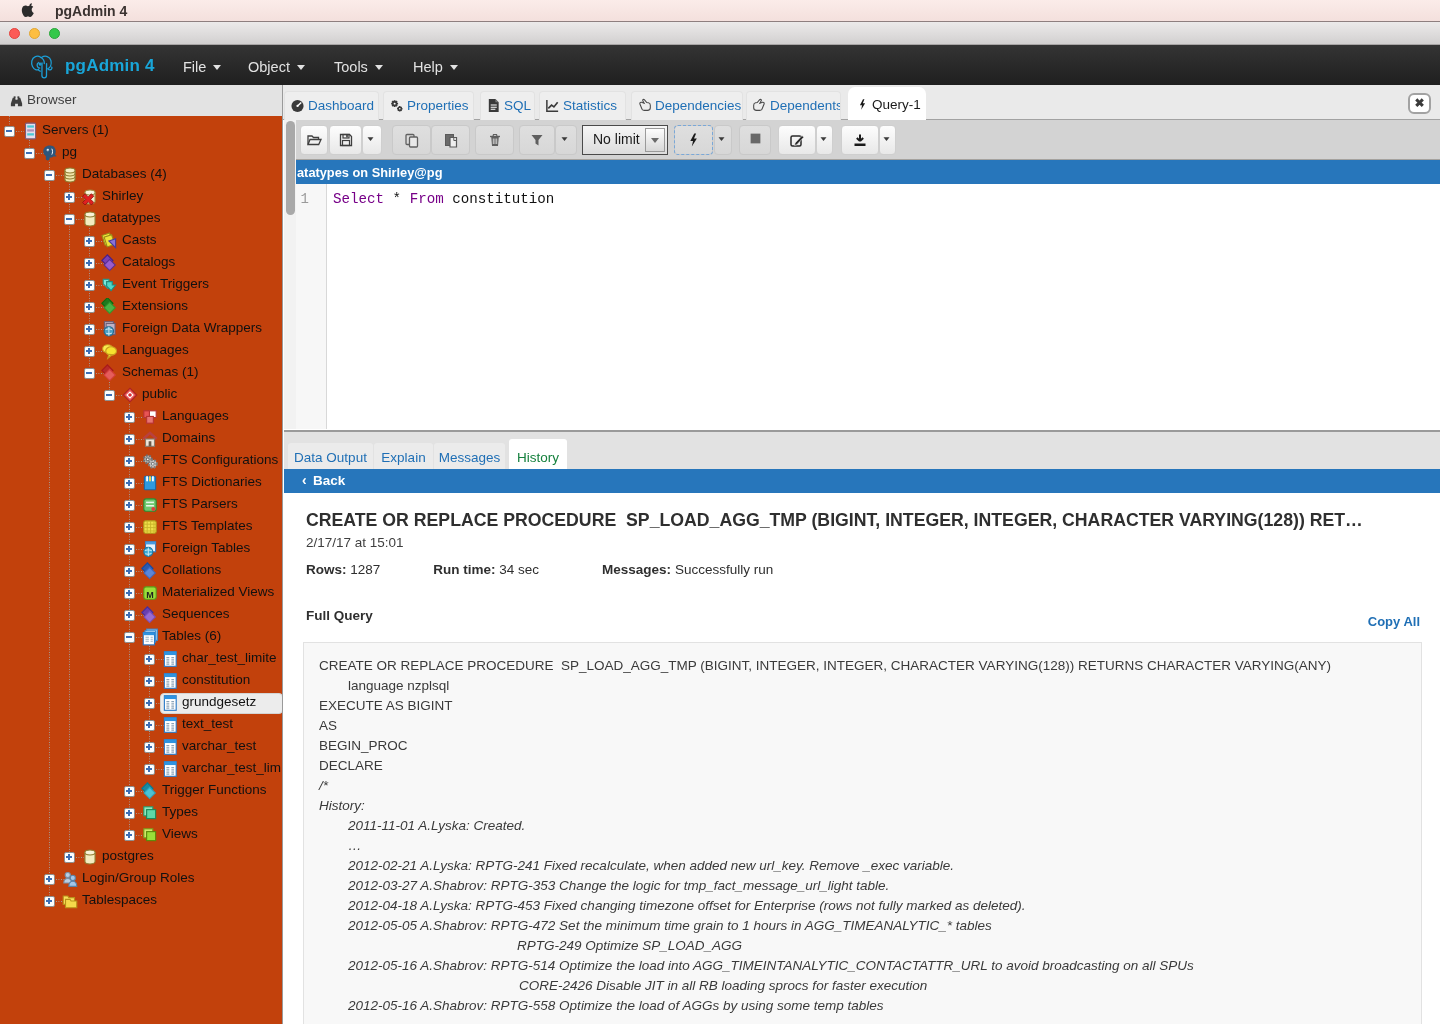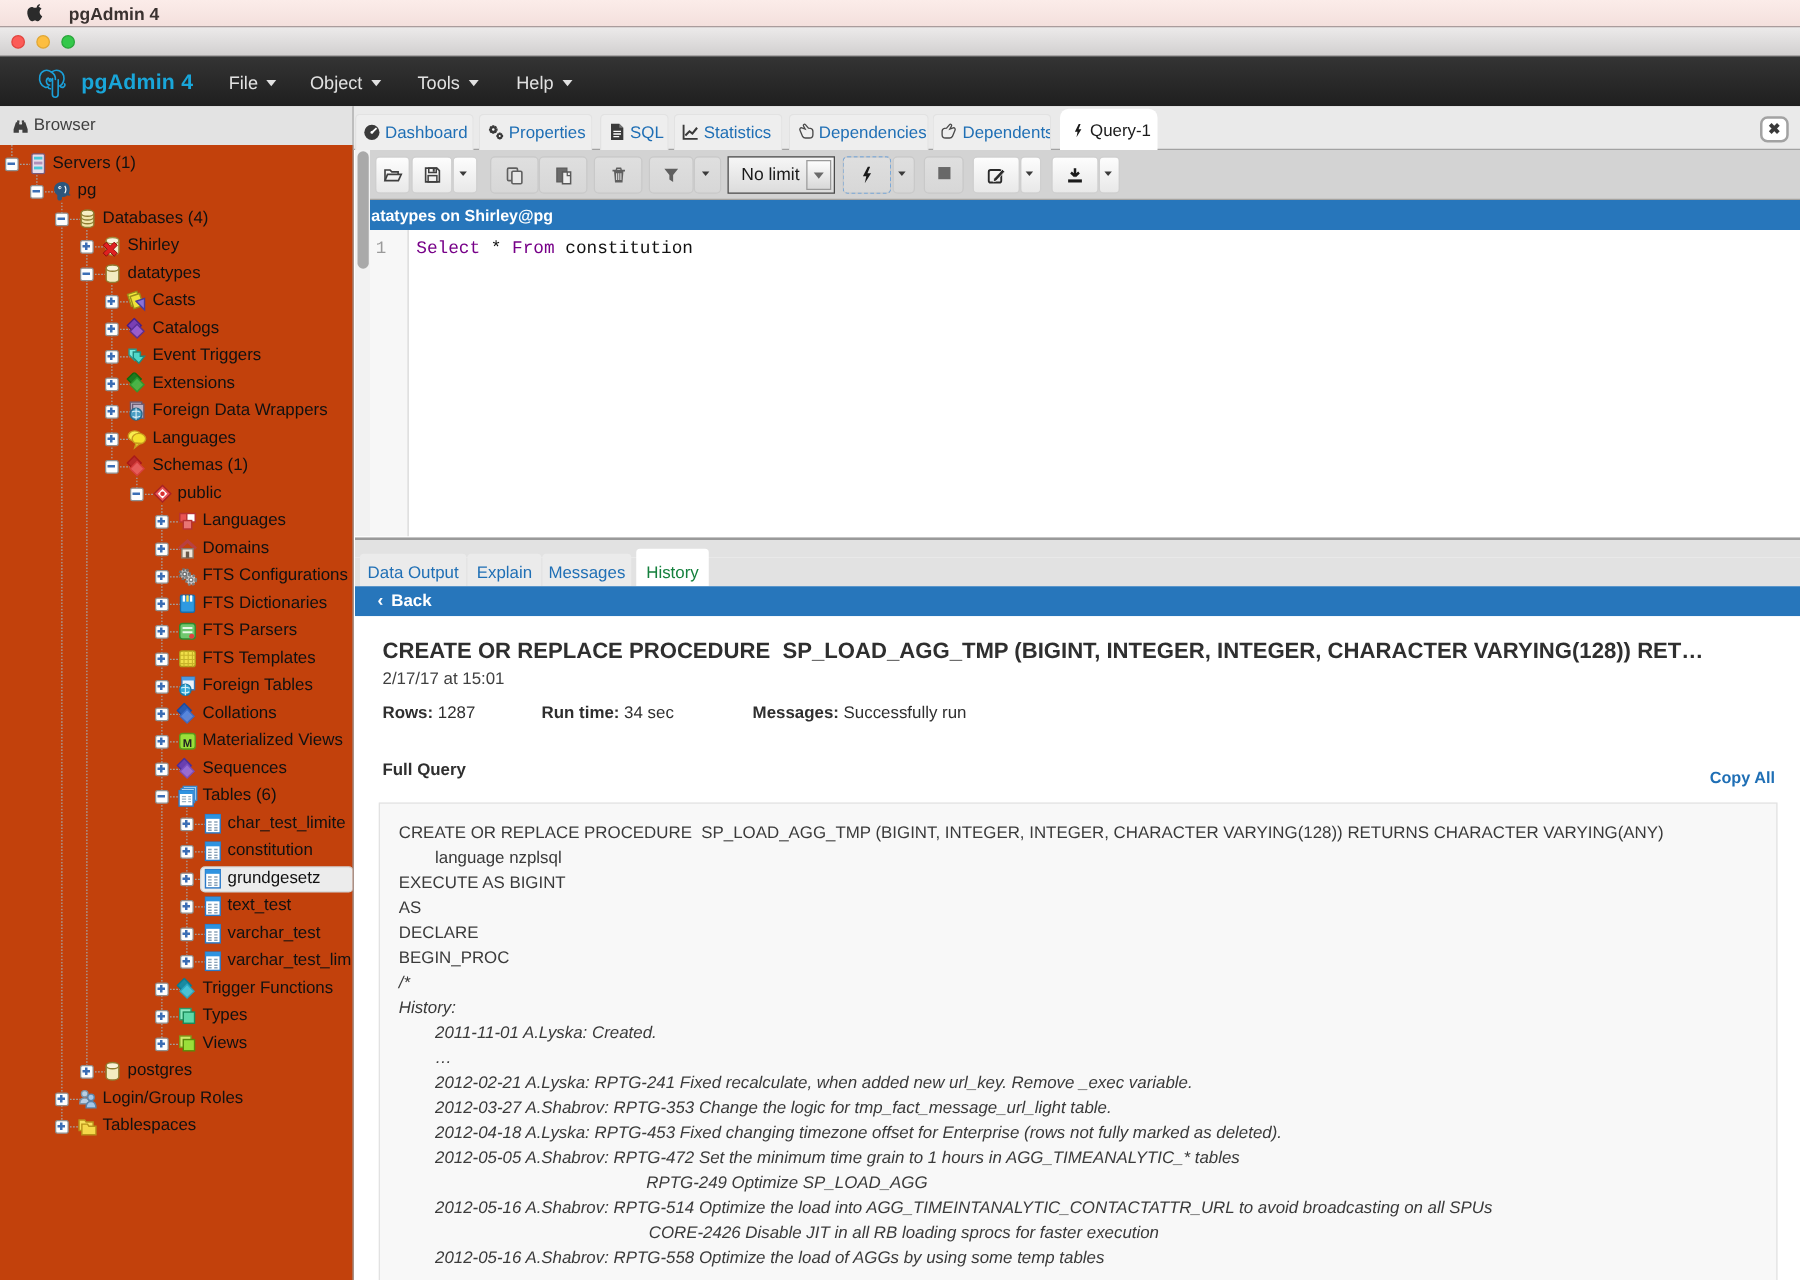--- a/index.html
+++ b/index.html
@@ -662,22 +662,22 @@
     <div id="qtitle">CREATE OR REPLACE PROCEDURE&nbsp; SP_LOAD_AGG_TMP (BIGINT, INTEGER, INTEGER, CHARACTER VARYING(128)) RET…</div>
     <div id="qdate">2/17/17 at 15:01</div>
     <div id="qinfo"><span class="ilab">Rows:</span> 1287<span style="display:inline-block;width:53px"></span><span class="ilab">Run time:</span> 34 sec<span style="display:inline-block;width:63px"></span><span class="ilab">Messages:</span> Successfully run</div>
     <div id="fq">Full Query</div>
     <div id="copyall">Copy All</div>
     <div id="qbox">
 <div class="ql" style="margin-left:0px">CREATE OR REPLACE PROCEDURE&nbsp; SP_LOAD_AGG_TMP (BIGINT, INTEGER, INTEGER, CHARACTER VARYING(128)) RETURNS CHARACTER VARYING(ANY)</div>
 <div class="ql" style="margin-left:29px">language nzplsql</div>
 <div class="ql" style="margin-left:0px">EXECUTE AS BIGINT</div>
 <div class="ql" style="margin-left:0px">AS</div>
+<div class="ql" style="margin-left:0px">BEGIN_PROC</div>
 <div class="ql" style="margin-left:0px">DECLARE</div>
-<div class="ql" style="margin-left:0px">BEGIN_PROC</div>
 <div class="ql i" style="margin-left:0px">/*</div>
 <div class="ql i" style="margin-left:0px">History:</div>
 <div class="ql i" style="margin-left:29px">2011-11-01 A.Lyska: Created.</div>
 <div class="ql i" style="margin-left:29px">…</div>
 <div class="ql i" style="margin-left:29px">2012-02-21 A.Lyska: RPTG-241 Fixed recalculate, when added new url_key. Remove _exec variable.</div>
 <div class="ql i" style="margin-left:29px">2012-03-27 A.Shabrov: RPTG-353 Change the logic for tmp_fact_message_url_light table.</div>
 <div class="ql i" style="margin-left:29px">2012-04-18 A.Lyska: RPTG-453 Fixed changing timezone offset for Enterprise (rows not fully marked as deleted).</div>
 <div class="ql i" style="margin-left:29px">2012-05-05 A.Shabrov: RPTG-472 Set the minimum time grain to 1 hours in AGG_TIMEANALYTIC_* tables</div>
 <div class="ql i" style="margin-left:198px">RPTG-249 Optimize SP_LOAD_AGG</div>
 <div class="ql i" style="margin-left:29px">2012-05-16 A.Shabrov: RPTG-514 Optimize the load into AGG_TIMEINTANALYTIC_CONTACTATTR_URL to avoid broadcasting on all SPUs</div>

